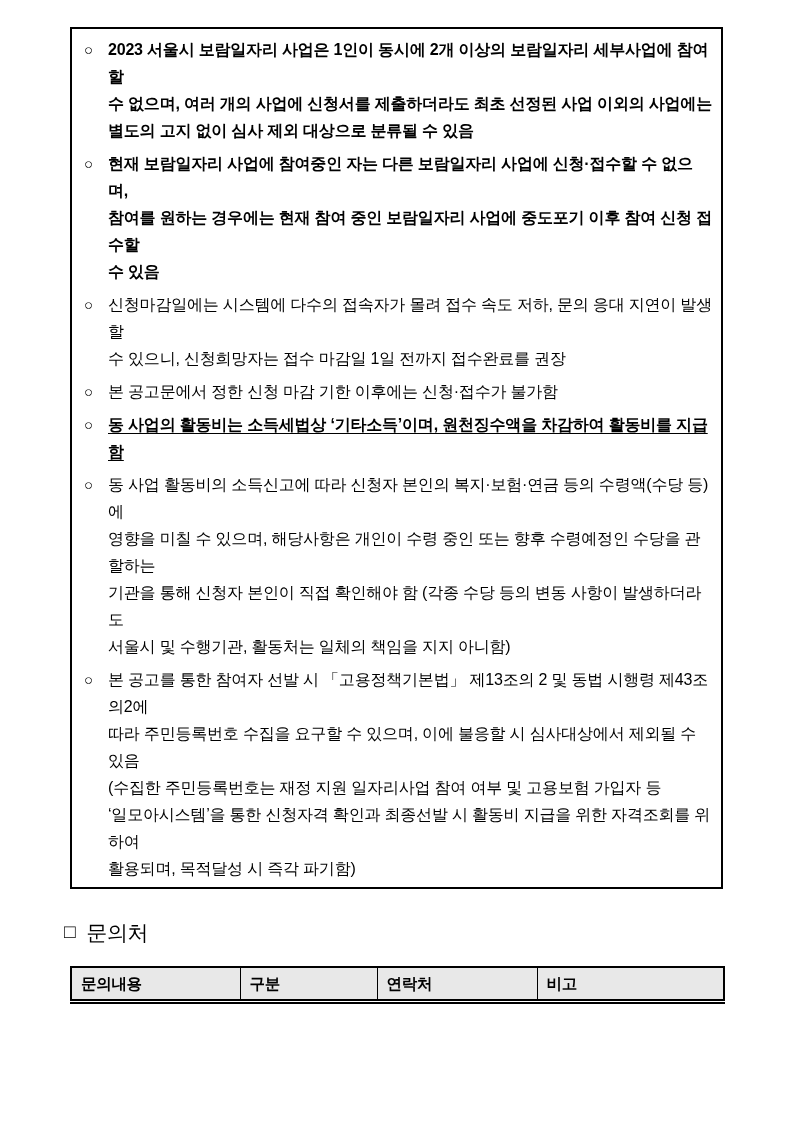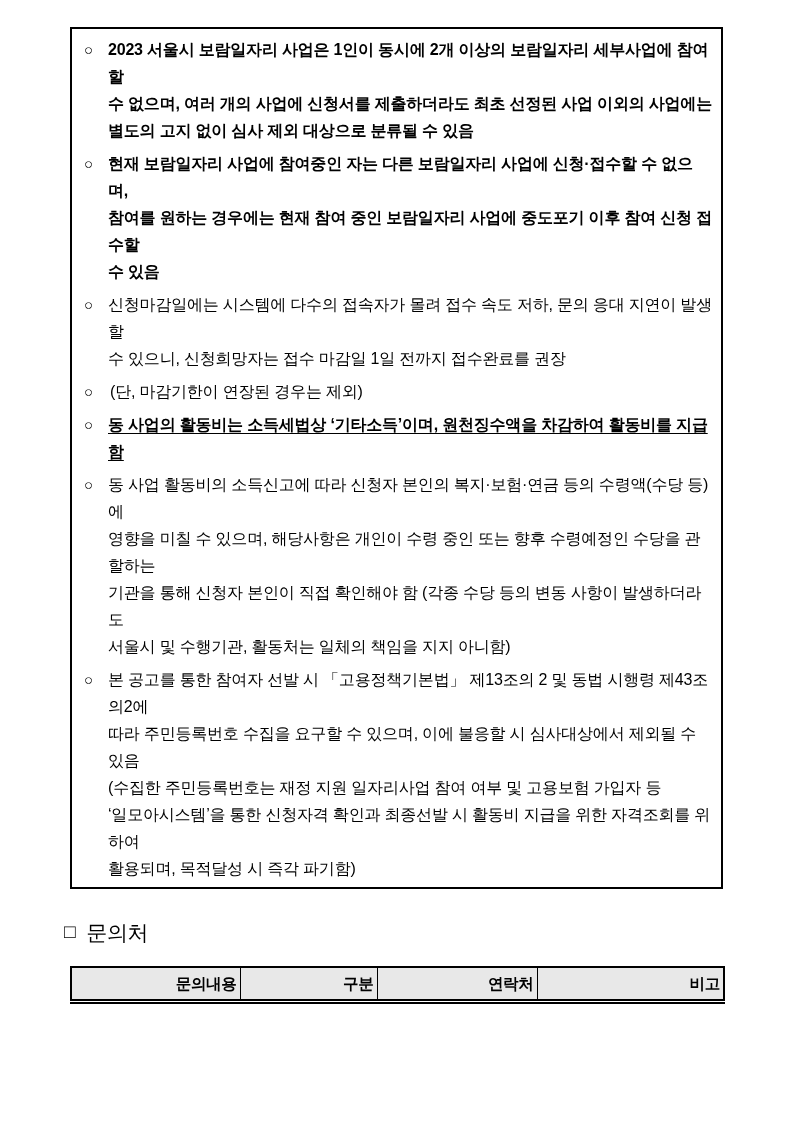--- a/index.html
+++ b/index.html
@@ -59,26 +59,26 @@
   
   table.contact {
     margin-top: 19px;
     width: 653px;
     border-collapse: collapse;
     table-layout: fixed;
     border: 2px solid #000;
   }
   table.contact th, table.contact td {
     border: 1.5px solid #000;
-    text-align: right;
+    text-align: left;
     vertical-align: middle;
     font-size: 15.5px;
     letter-spacing: -0.3px;
     line-height: 21px;
-    padding: 2px 3px;
+    padding: 2px 9px;
     white-space: pre-line;
   }
   table.contact th {
     background: #e8e8e8;
     font-weight: bold;
     height: 34px;
     border-bottom: 5px double #000;
   }
 </style>
 </head>
@@ -100,26 +100,23 @@
 수 있음</span>
     </p>
 
 
     <p class="bullet">
       <span class="marker">○</span><span class="txt">신청마감일에는 시스템에 다수의 접속자가 몰려 접수 속도 저하, 문의 응대 지연이 발생할
 수 있으니, 신청희망자는 접수 마감일 1일 전까지 접수완료를 권장</span>
     </p>
 
     <p class="bullet">
-      <span class="marker">○</span>
+      <span class="marker">○</span><span class="txt">본 공고문에서 정한 신청 마감 기한 이후에는 신청·접수가 불가함</span>
     </p>
 
-    <p class="bullet sub">
-      <span class="txt">(단, 마감기한이 연장된 경우는 제외)</span>
-    </p>
 
     <p class="bullet bold underline">
       <span class="marker">○</span><span class="txt">동 사업의 활동비는 소득세법상 ‘기타소득’이며, 원천징수액을 차감하여 활동비를 지급함</span>
     </p>
 
     <p class="bullet">
       <span class="marker">○</span><span class="txt">동 사업 활동비의 소득신고에 따라 신청자 본인의 복지·보험·연금 등의 수령액(수당 등)에
 영향을 미칠 수 있으며, 해당사항은 개인이 수령 중인 또는 향후 수령예정인 수당을 관할하는
 기관을 통해 신청자 본인이 직접 확인해야 함 (각종 수당 등의 변동 사항이 발생하더라도
 서울시 및 수행기관, 활동처는 일체의 책임을 지지 아니함)</span>

